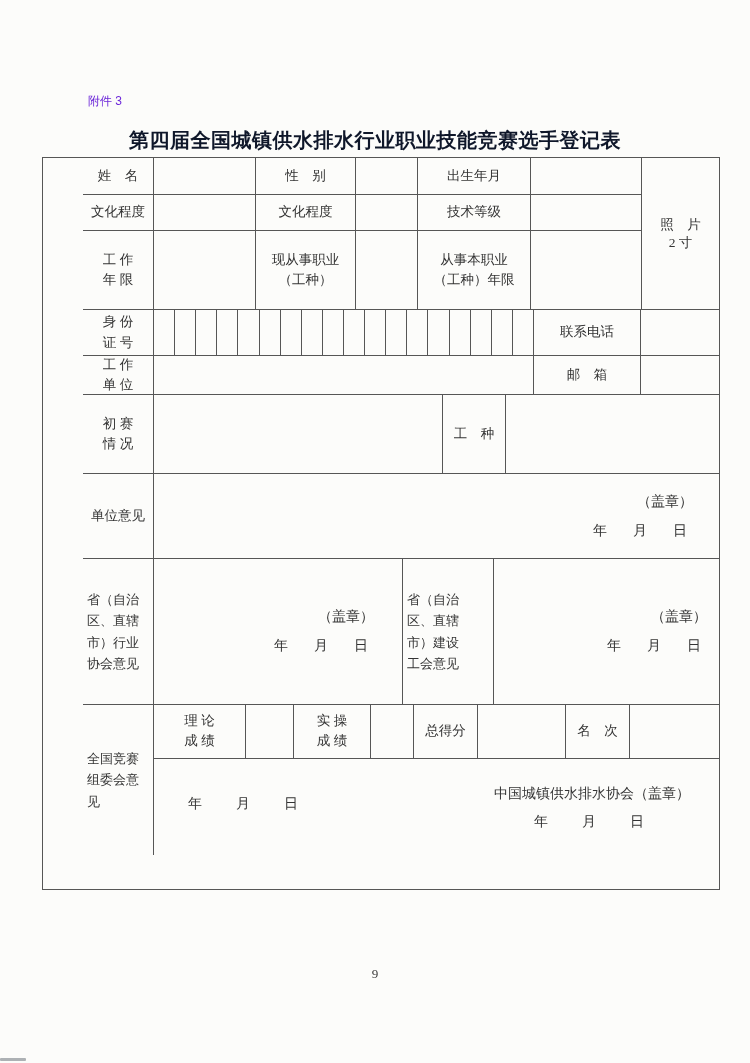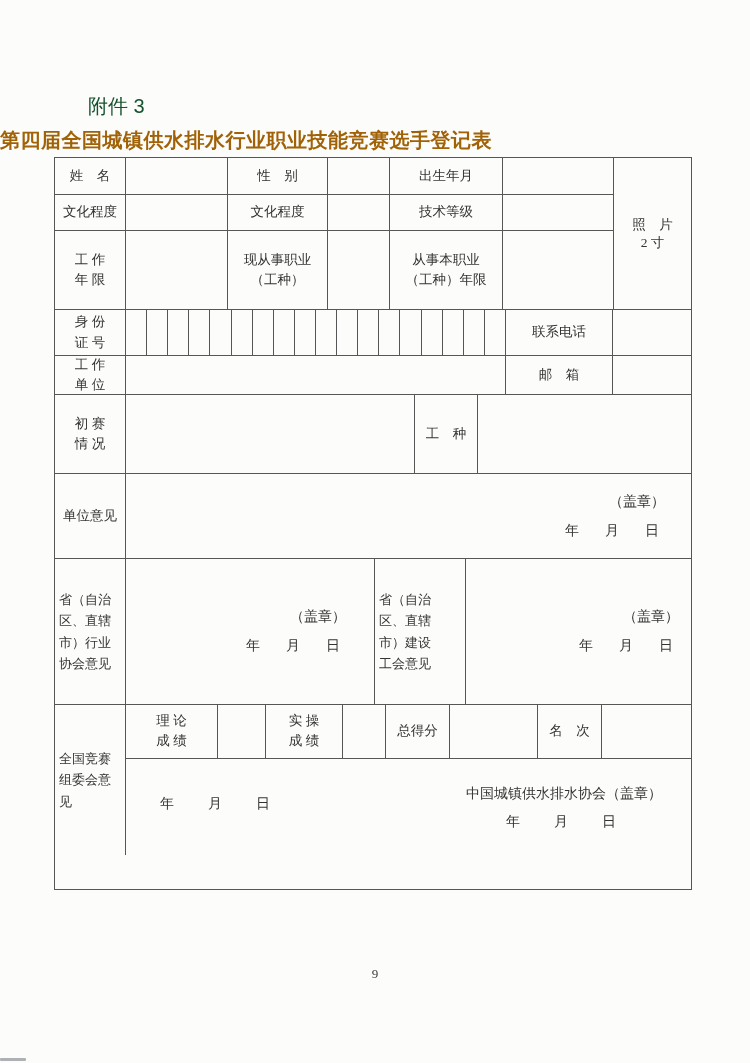--- a/index.html
+++ b/index.html
@@ -13,33 +13,35 @@
     position:relative;
     width:750px;height:1063px;
     background:var(--bg);
     font-family:"Liberation Serif", serif;
     color:var(--txt);
     overflow:hidden;
   }
   .attachment{
     position:absolute;left:88px;top:93px;
     font-family:"Liberation Sans", sans-serif;
-    font-size:20px;color:#14532d;
+    font-size:12px;color:#6d28d9;
   }
   .title{
     position:absolute;left:0;right:0;top:127px;
+    text-align:center;
     font-family:Liberation Serif, serif;
-    font-weight:bold;font-size:20px;letter-spacing:0.5px;color:#a16207;
+    font-weight:bold;font-size:20px;letter-spacing:0.5px;color:#0f172a;
   }
   .form-table{
-    position:absolute;left:54px;top:157px;
+    position:absolute;left:42px;top:157px;
     width:636px;height:731px;
     border:1px solid var(--line);
     box-sizing:content-box;
     font-size:13.5px;
+    padding-left:40px;
   }
   .sec{display:flex;}
   .row{display:flex;}
   .bb{border-bottom:1px solid var(--line);}
   .cell{
     box-sizing:border-box;
     border-right:1px solid var(--line);
     display:flex;align-items:center;justify-content:center;
     overflow:hidden;
   }

